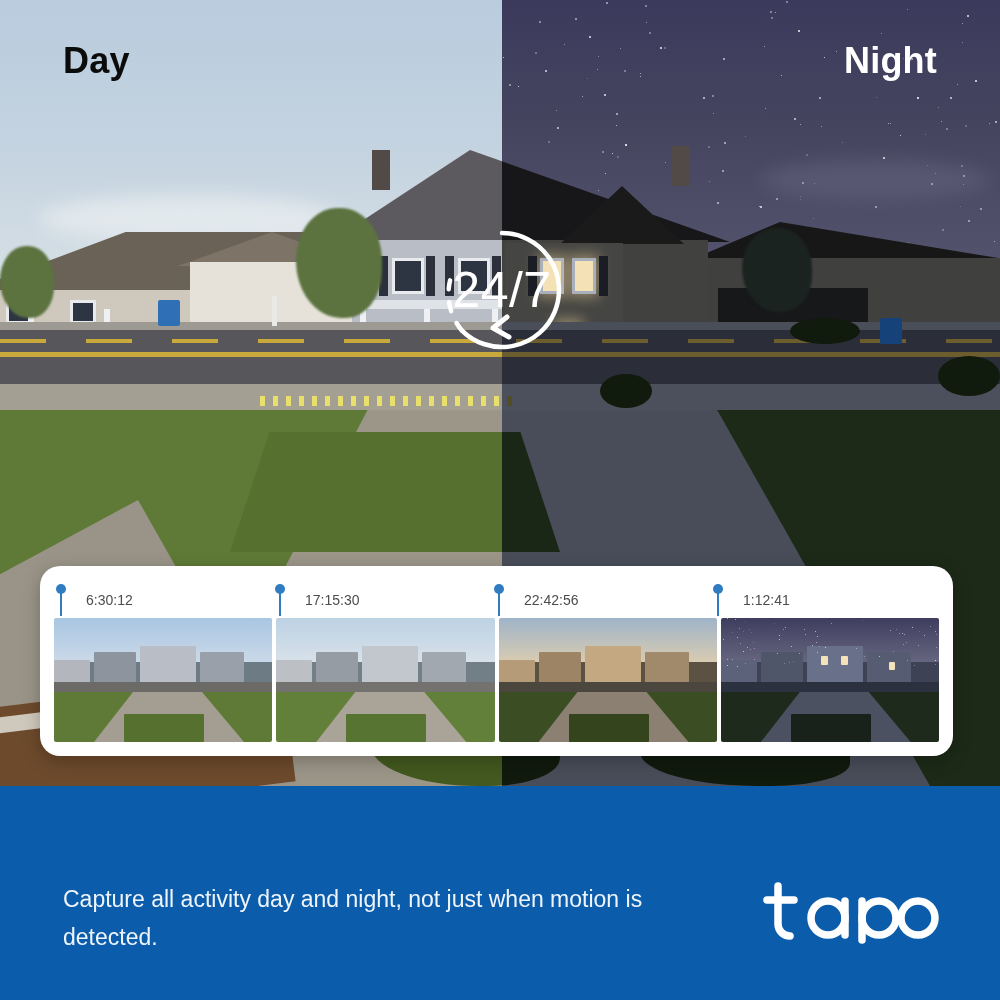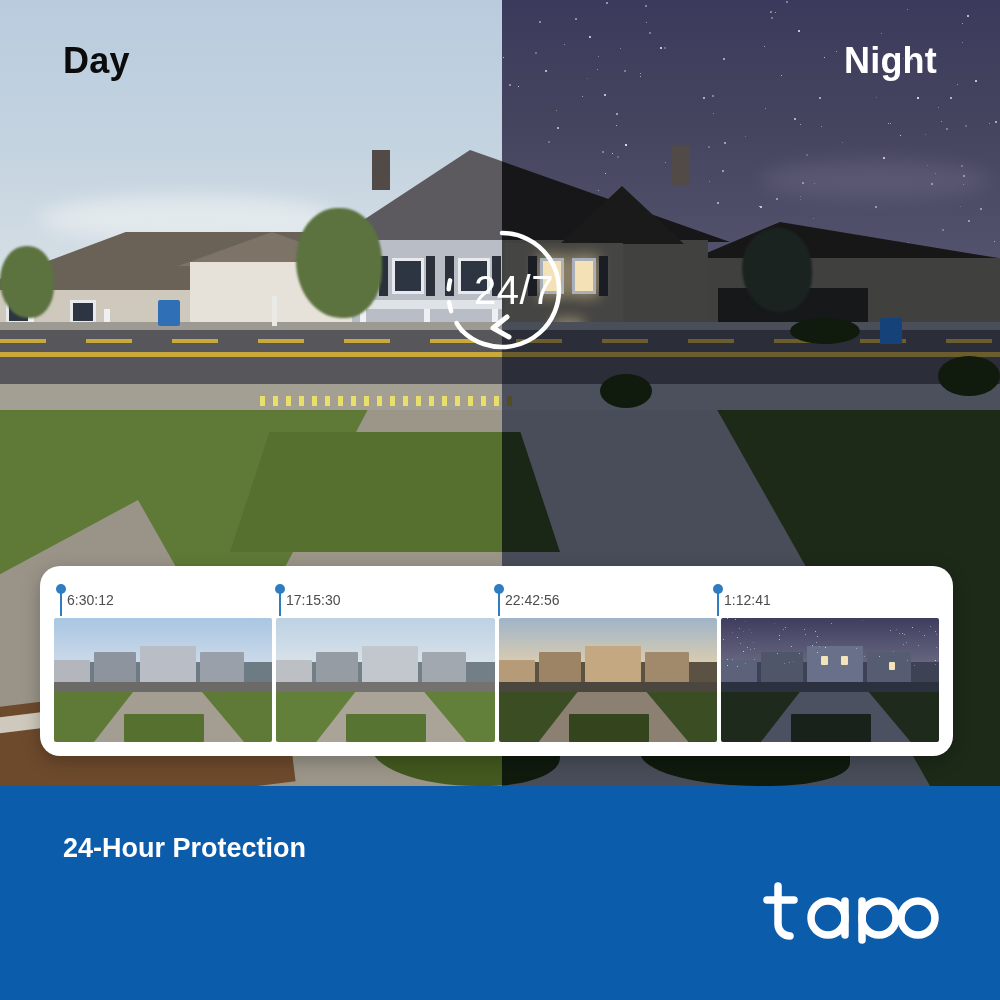--- a/index.html
+++ b/index.html
@@ -119,33 +119,33 @@
   .night .porchGlow{ opacity:1; }
 
   
   .lbl{ position:absolute; font-size:36px; font-weight:bold; letter-spacing:.2px; }
   .lbl.day-lbl{ left:63px; top:40px; color:#0b0b0b; }
   .lbl.night-lbl{ right:63px; top:40px; color:#ffffff; }
 
   
   .badge{ position:absolute; left:437px; top:225px; width:130px; height:130px; }
   .badge svg{ position:absolute; left:0; top:0; }
-  .badge .txt{ position:absolute; left:12px; top:0; width:130px; height:130px;
+  .badge .txt{ position:absolute; left:0; top:0; width:130px; height:130px;
                display:flex; align-items:center; justify-content:center;
-               color:#fff; font-size:40px; font-weight:500; letter-spacing:.5px; }
+               color:#fff; font-size:50px; font-weight:500; letter-spacing:.5px; }
 
   
   .card{ position:absolute; left:40px; top:566px; width:913px; height:190px;
          background:#ffffff; border-radius:20px; box-shadow:0 5px 18px rgba(0,0,0,.25); }
   .ticks{ position:absolute; left:0; top:0; width:913px; height:52px; }
   .tick{ position:absolute; top:18px; display:flex; align-items:flex-start; }
   .pin{ position:relative; width:10px; height:32px; }
   .pin .dot{ position:absolute; left:0; top:0; width:10px; height:10px; border-radius:50%; background:#2f7cc0; }
   .pin .stem{ position:absolute; left:4px; top:8px; width:2px; height:24px; background:#2f7cc0; }
-  .tick .t{ margin-left:1px; font-size:14px; color:#4c4c4c; line-height:14px; padding-top:9px; }
+  .tick .t{ margin-left:20px; font-size:14px; color:#4c4c4c; line-height:14px; padding-top:9px; }
 
   .thumbs{ position:absolute; left:14px; top:52px; width:885px; height:124px; display:flex; gap:4px; }
   .thumb{ position:relative; width:219px; height:124px; overflow:hidden; border-radius:2px; }
   .thumb .mini{ position:absolute; left:0; top:0; width:219px; height:124px; }
   .mini .msky{ position:absolute; left:0; top:0; width:219px; height:50px; }
   .mini .mrow{ position:absolute; left:0; top:44px; width:219px; height:22px; }
   .mini .mstreet{ position:absolute; left:0; top:64px; width:219px; height:10px; }
   .mini .mlawn{ position:absolute; left:0; top:74px; width:219px; height:50px; }
   .mini .mdrive{ position:absolute; left:40px; top:74px; width:150px; height:50px;
                  clip-path:polygon(26% 0%,72% 0%,100% 100%,0% 100%); }
@@ -801,21 +801,21 @@
               <i style="position:absolute;background:#fff;border-radius:50%;left:22px;top:13px;width:1.2px;height:1.2px;opacity:0.25"></i>
               <i style="position:absolute;background:#fff;border-radius:50%;left:62px;top:11px;width:1.2px;height:1.2px;opacity:0.51"></i>
               <i style="position:absolute;background:#fff;border-radius:50%;left:203px;top:17px;width:1.2px;height:1.2px;opacity:0.69"></i>
             </div>
           </div>
       </div>
     </div>
   </div>
 
   <div class="banner">
-    <div class="bTitle">24-Hour Protection</div>
+    <div class="bBody">Capture all activity day and night, not just when motion is detected.</div>
     <div class="logo">
       <svg width="178" height="66" viewBox="0 0 178 66">
         <g fill="none" stroke="#ffffff" stroke-width="7.5" stroke-linecap="round">
           <path d="M16 8 L16 46 a12 12 0 0 0 12 12"></path>
           <path d="M5 22 L32 22"></path>
           <circle cx="66" cy="40" r="17"></circle>
           <path d="M83 23 L83 57"></path>
           <circle cx="117" cy="40" r="17"></circle>
           <path d="M100 23 L100 62"></path>
           <circle cx="156" cy="40" r="17"></circle>

